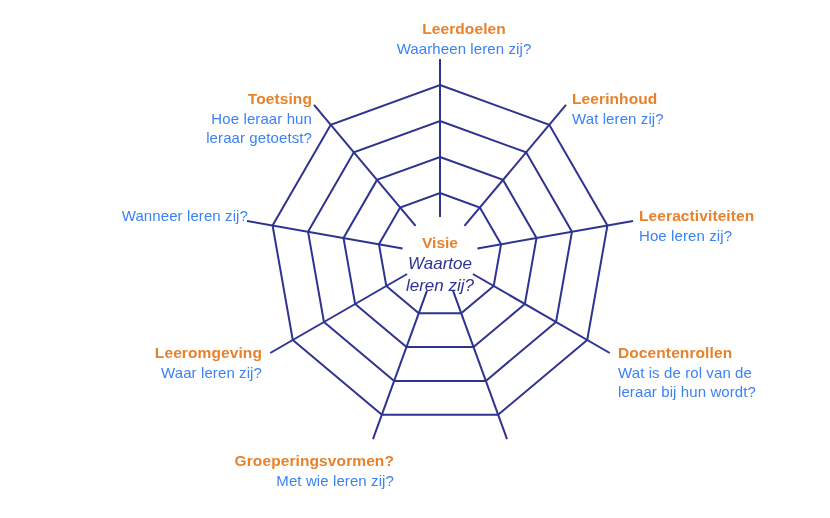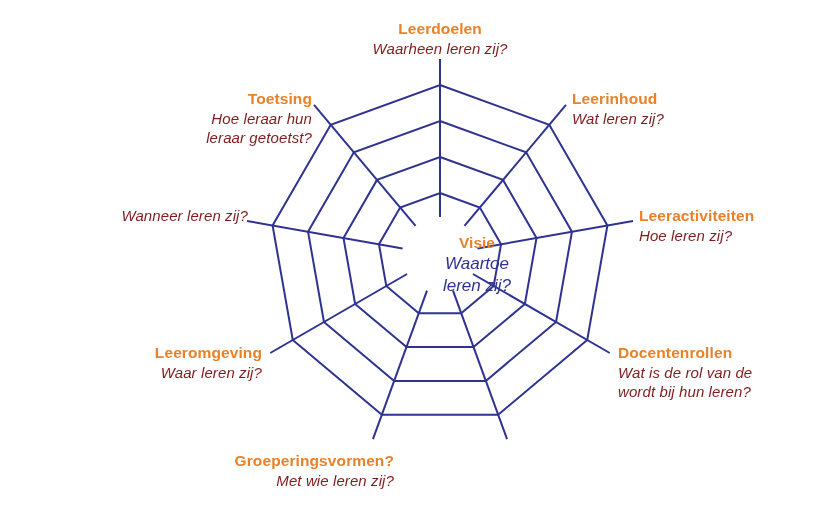--- a/index.html
+++ b/index.html
@@ -35,23 +35,22 @@
   }
   .label .title {
     display: block;
     font-weight: bold;
     font-size: 15.5px;
     color: #e8822a;
     letter-spacing: 0.1px;
   }
   .label .sub {
     display: block;
-    font-style: italic;
     font-size: 15px;
-    color: #7f1d1d;
+    color: #3b82f6;
     letter-spacing: 0.1px;
   }
   .label.center-al { text-align: center; }
   .label.left-al   { text-align: left; }
   .label.right-al  { text-align: right; }
 
   #center-label {
     position: absolute;
     text-align: center;
     line-height: 1.3;
@@ -88,45 +87,45 @@
         <line x1="477.42" y1="248.40" x2="633.02" y2="220.96"></line>
         <line x1="472.91" y1="274.00" x2="609.74" y2="353.00"></line>
         <line x1="453.00" y1="290.71" x2="507.04" y2="439.18"></line>
         <line x1="427.00" y1="290.71" x2="372.96" y2="439.18"></line>
         <line x1="407.09" y1="274.00" x2="270.26" y2="353.00"></line>
         <line x1="402.58" y1="248.40" x2="246.98" y2="220.96"></line>
         <line x1="415.57" y1="225.89" x2="314.01" y2="104.86"></line>
       </g>
   </svg>
 
-  <div id="center-label" style="left:440px; top:233px; transform:translate(-50%,0);margin-left:37px;">
+  <div id="center-label" style="left:440px; top:233px; transform:translate(-50%,0);">
     <span class="title">Visie</span>
     <span class="sub">Waartoe</span>
     <span class="sub">leren zij?</span>
   </div>
 
-  <div class="label center-al" style="left:440px; top:19px; transform:translate(-50%,0);text-align:center;">
+  <div class="label center-al" style="left:464px; top:19px; transform:translate(-50%,0);text-align:center;">
     <span class="title">Leerdoelen</span>
     <span class="sub">Waarheen leren zij?</span>
   </div>
 
   <div class="label left-al" style="left:572px; top:89px;">
     <span class="title">Leerinhoud</span>
     <span class="sub">Wat leren zij?</span>
   </div>
 
   <div class="label left-al" style="left:639px; top:206px;">
     <span class="title">Leeractiviteiten</span>
     <span class="sub">Hoe leren zij?</span>
   </div>
 
   <div class="label left-al" style="left:618px; top:343px;">
     <span class="title">Docentenrollen</span>
     <span class="sub">Wat is de rol van de</span>
-    <span class="sub">wordt bij hun leren?</span>
+    <span class="sub">leraar bij hun wordt?</span>
   </div>
 
 
   <div class="label right-al" style="left:86px; top:343px; width:176px;">
     <span class="title">Leeromgeving</span>
     <span class="sub">Waar leren zij?</span>
   </div>
 
   <div class="label right-al" style="left:204px; top:451px; width:190px;">
     <span class="title">Groeperingsvormen?</span>

